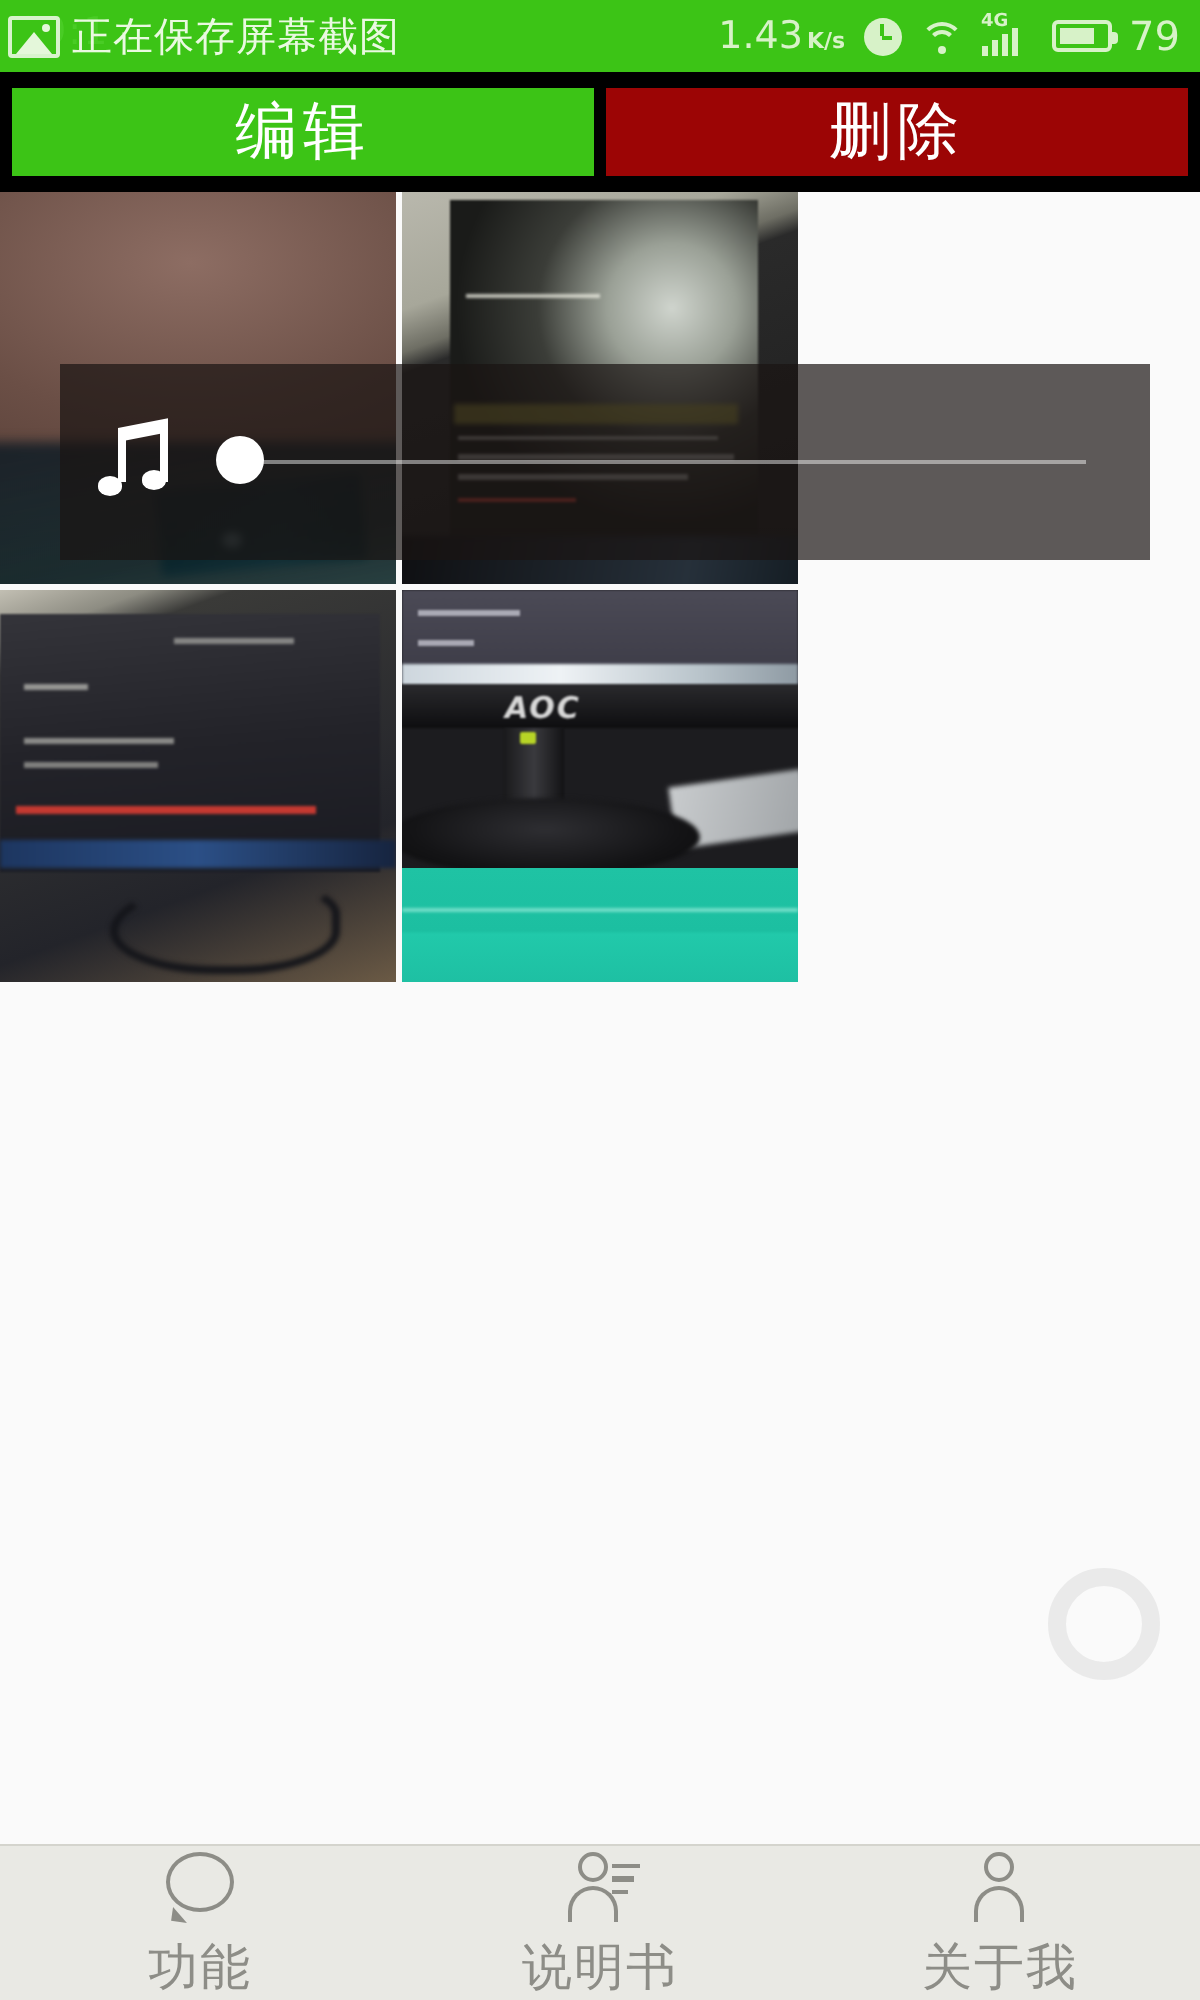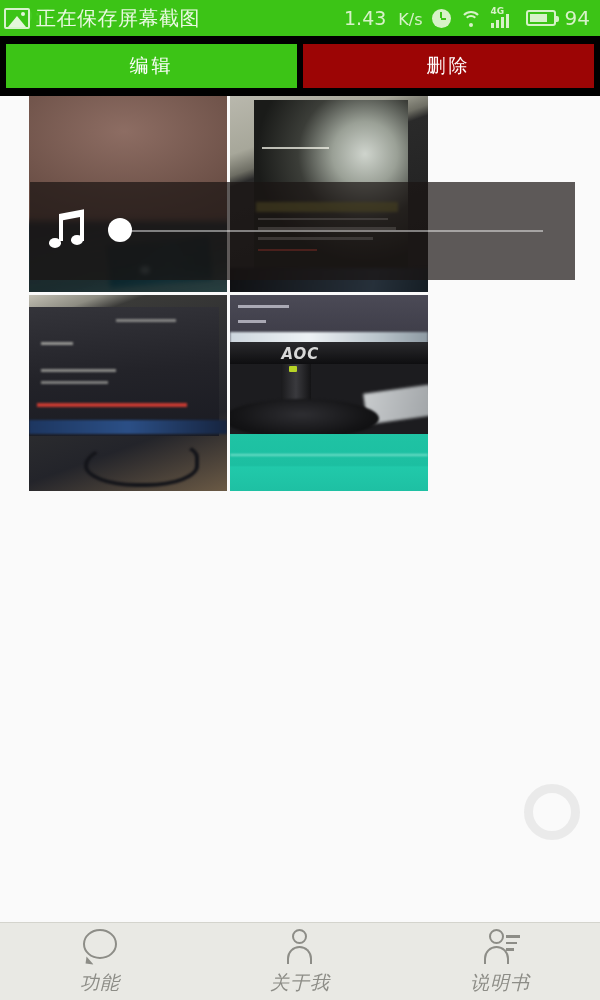--- a/index.html
+++ b/index.html
@@ -38,21 +38,21 @@
   .photo-icon::after {
     content: ""; position: absolute; right: 3px; top: 2px;
     width: 4px; height: 4px; border-radius: 50%; background: #e4f7da;
   }
   .sb-title {
     font-size: 20px; color: #e9f9e0; letter-spacing: .5px;
     white-space: nowrap; z-index: 2;
   }
   .sb-right { display: flex; align-items: center; gap: 9px; flex: none; }
   .sb-speed { font-size: 19px; color: #d7f2c8; display: flex; align-items: baseline; }
-  .sb-speed .unit { font-size: 16px; margin-left: 12px; }
+  .sb-speed .unit { font-size: 11px; margin-left: 2px; font-weight: bold; }
 
   .alarm-icon {
     width: 19px; height: 19px; border-radius: 50%;
     background: #d7f2c8; position: relative;
   }
   .alarm-icon::before {
     content: ""; position: absolute; left: 8px; top: 3.5px;
     width: 2px; height: 6px; background: #3cc416;
   }
   .alarm-icon::after {
@@ -100,33 +100,32 @@
 
   
   .toolbar {
     position: absolute; top: 36px; left: 0;
     width: 600px; height: 60px; background: #000;
     display: flex; align-items: center; padding: 0 6px; gap: 6px;
   }
   .tb-btn {
     height: 44px; flex: 1;
     display: flex; align-items: center; justify-content: center;
-    color: #ffffff; font-size: 19px; letter-spacing: 3px;
+    color: #ffffff; font-size: 31px; letter-spacing: 3px;
     border: none; cursor: pointer;
   }
   .tb-green { background: #3cc416; }
   .tb-red { background: #9c0505; text-align: center; }
 
   
   .grid {
     position: absolute; top: 96px; left: 0;
     width: 600px; height: 400px;
     display: flex; flex-wrap: wrap;
     align-content: flex-start;
-    padding-left: 29px;
   }
   .thumb {
     width: 198px; height: 196px;
     margin: 0 3px 3px 0;
     position: relative; overflow: hidden;
     background: #bbb;
   }
 
   
   .t1 { background:
@@ -298,21 +297,21 @@
     width: 600px; height: 78px;
     background: #e9e9e4;
     border-top: 1px solid #d4d4cd;
     display: flex; align-items: center;
   }
   .nav-item {
     flex: 1; height: 100%;
     display: flex; flex-direction: column; align-items: center; justify-content: center;
     gap: 5px; cursor: pointer;
   }
-  .nav-label { font-size: 19px; color: #8d8d87; letter-spacing: 1px; font-style: italic; }
+  .nav-label { font-size: 25px; color: #8d8d87; letter-spacing: 1px; }
   .nav-item.active .nav-label { color: #4cbb2a; }
   .nav-ico { width: 40px; height: 38px; position: relative; }
 
   
   .ico-chat {
     width: 34px; height: 30px; border: 2.5px solid #8d8d87;
     border-radius: 50%; position: absolute; left: 3px; top: 2px;
   }
   .ico-chat::after {
     content: ""; position: absolute; left: 1px; bottom: -7px;
@@ -393,21 +392,21 @@
         <div class="sig-bars">
             <i></i>
             <i></i>
             <i></i>
             <i></i>
           </div>
       </div>
       <div class="batt">
           <i></i>
         </div>
-      <div class="sb-batt-num">94</div>
+      <div class="sb-batt-num">79</div>
     </div>
   </div>
 
   <div class="toolbar">
     <button class="tb-btn tb-green">编辑</button>
     <button class="tb-btn tb-red">删除</button>
   </div>
 
   <div class="grid">
     <div class="thumb t1">
@@ -469,36 +468,36 @@
 
   <div class="bottomnav">
     <div class="nav-item">
       <div class="nav-ico">
         <div class="ico-chat"></div>
       </div>
       <div class="nav-label">功能</div>
     </div>
     <div class="nav-item">
       <div class="nav-ico">
+        <div class="ico-person">
+            <span class="head"></span>
+            <span class="body"></span>
+          </div>
+        <div class="ico-lines">
+            <i></i>
+            <i></i>
+            <i></i>
+          </div>
+      </div>
+      <div class="nav-label">说明书</div>
+    </div>
+    <div class="nav-item">
+      <div class="nav-ico">
         <div class="ico-person-solo">
             <span class="head"></span>
             <span class="body"></span>
           </div>
       </div>
       <div class="nav-label">关于我</div>
     </div>
-    <div class="nav-item">
-      <div class="nav-ico">
-        <div class="ico-person">
-            <span class="head"></span>
-            <span class="body"></span>
-          </div>
-        <div class="ico-lines">
-            <i></i>
-            <i></i>
-            <i></i>
-          </div>
-      </div>
-      <div class="nav-label">说明书</div>
-    </div>
   </div>
 
 </div>
 
 </body></html>

